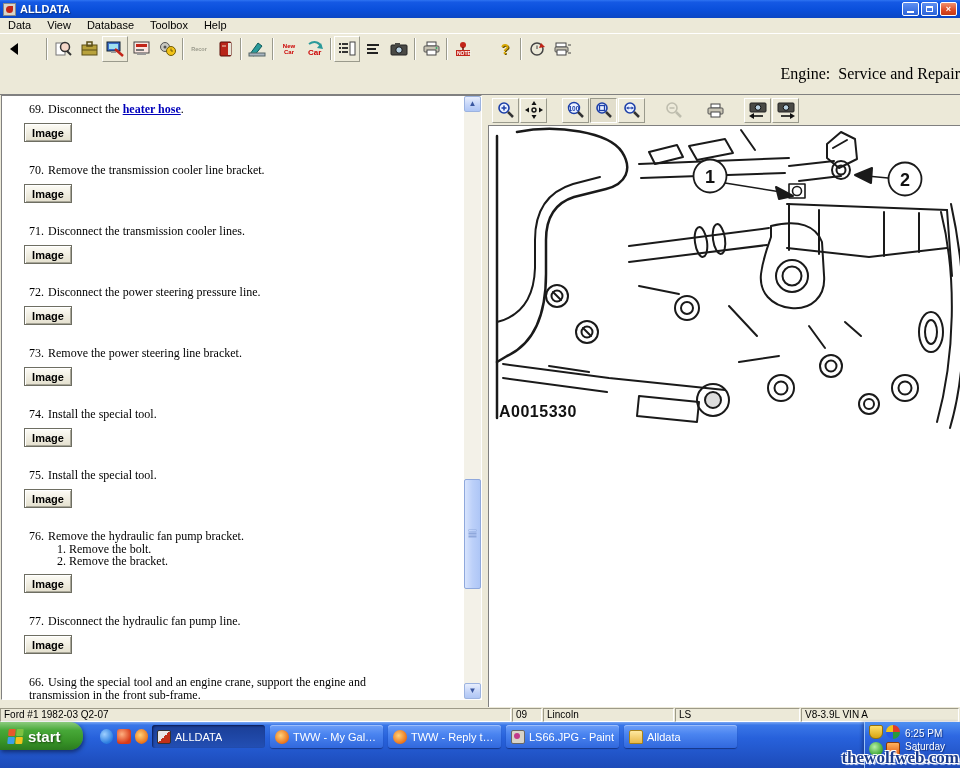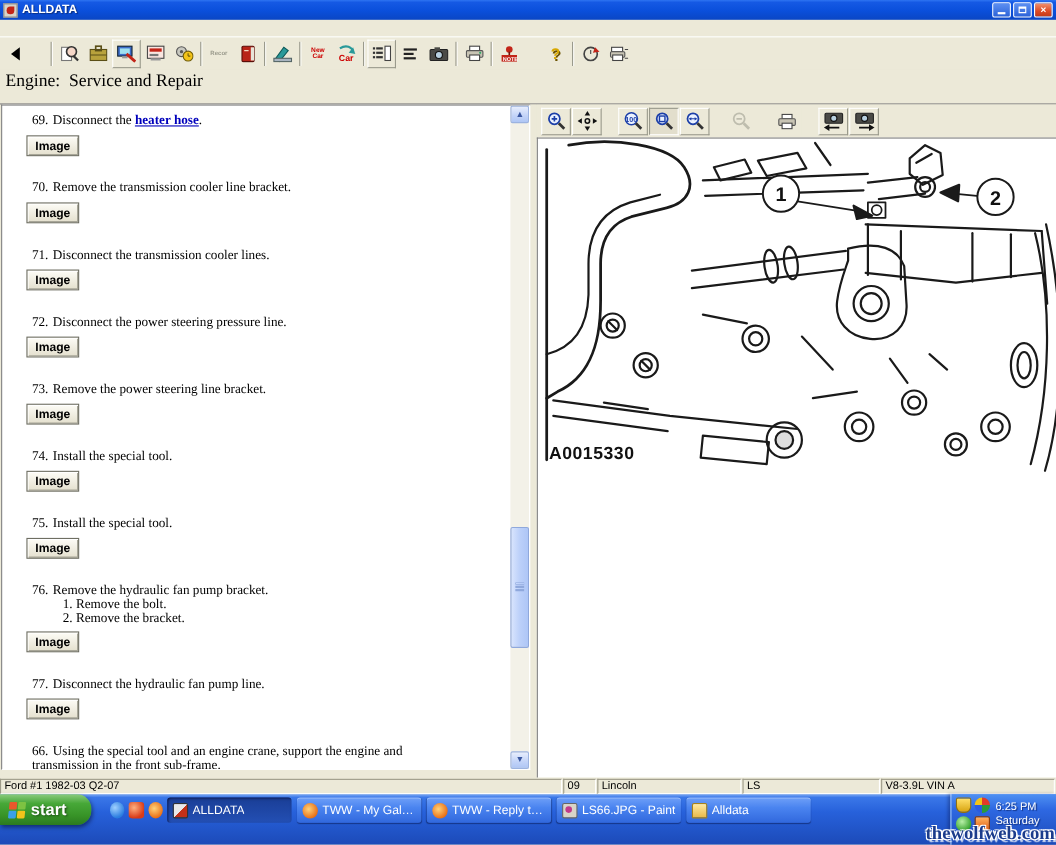--- a/index.html
+++ b/index.html
@@ -34,21 +34,21 @@
   .tb-btn { width:26px; height:26px; display:flex; align-items:center; justify-content:center;
     border:1px solid transparent; flex:none; }
   .tb-btn.raised { border-color:#fff #9a9a8c #9a9a8c #fff; background:#ECE9D8; }
   .tb-sep { width:2px; height:22px; border-left:1px solid #9a9a8c; border-right:1px solid #fff; margin:0 2px; flex:none; }
   .tb-gap { width:16px; flex:none; }
   .tinytext { font-size:6px; line-height:6px; font-weight:bold; color:#c00; width:20px; text-align:center; }
   .tinytext.gray { color:#9a9a8c; font-size:5.5px; }
 
   
   .doc-header { position:absolute; left:0; top:63px; width:960px; height:32px; background:#ECE9D8;
-    padding:2px 0 0 5px; border-bottom:1px solid #808080; }
+    padding:2px 0 0 5px; border-bottom:1px solid #808080;text-align:right; }
   .doc-title { font-family:"Liberation Serif", serif; font-size:16px; color:#000; white-space:pre; }
   .doc-sub { font-family:"Liberation Serif", serif; font-size:10px; color:#000; margin-top:1px; }
 
   
   .content { position:absolute; left:0; top:95px; width:960px; height:612px; display:flex; }
 
   .left-pane { width:481px; height:605px; background:#fff; border:1px solid;
     border-color:#808080 #fff #fff #808080; margin-left:1px; position:relative; overflow:hidden; }
   .steps-area { position:absolute; left:0; top:0; right:17px; bottom:0; overflow:hidden;
     font-family:"Liberation Serif", serif; font-size:12px; color:#000; }
@@ -158,20 +158,27 @@
       <span class="winbtn">
           <span class="glyph-min"></span>
         </span>
       <span class="winbtn">
           <span class="glyph-restore"></span>
         </span>
       <span class="winbtn close">×</span>
     </span>
   </div>
 
+  <div class="menubar">
+    <span class="menu-item">Data</span>
+    <span class="menu-item">View</span>
+    <span class="menu-item">Database</span>
+    <span class="menu-item">Toolbox</span>
+    <span class="menu-item">Help</span>
+  </div>
 
   <div class="toolbar">
     <span class="tb-btn">
       <span>
           <svg width="16" height="16">
             <polygon points="11,2 3,8 11,14" fill="#000"></polygon>
           </svg>
         </span>
     </span>
     <span class="tb-gap"></span>

